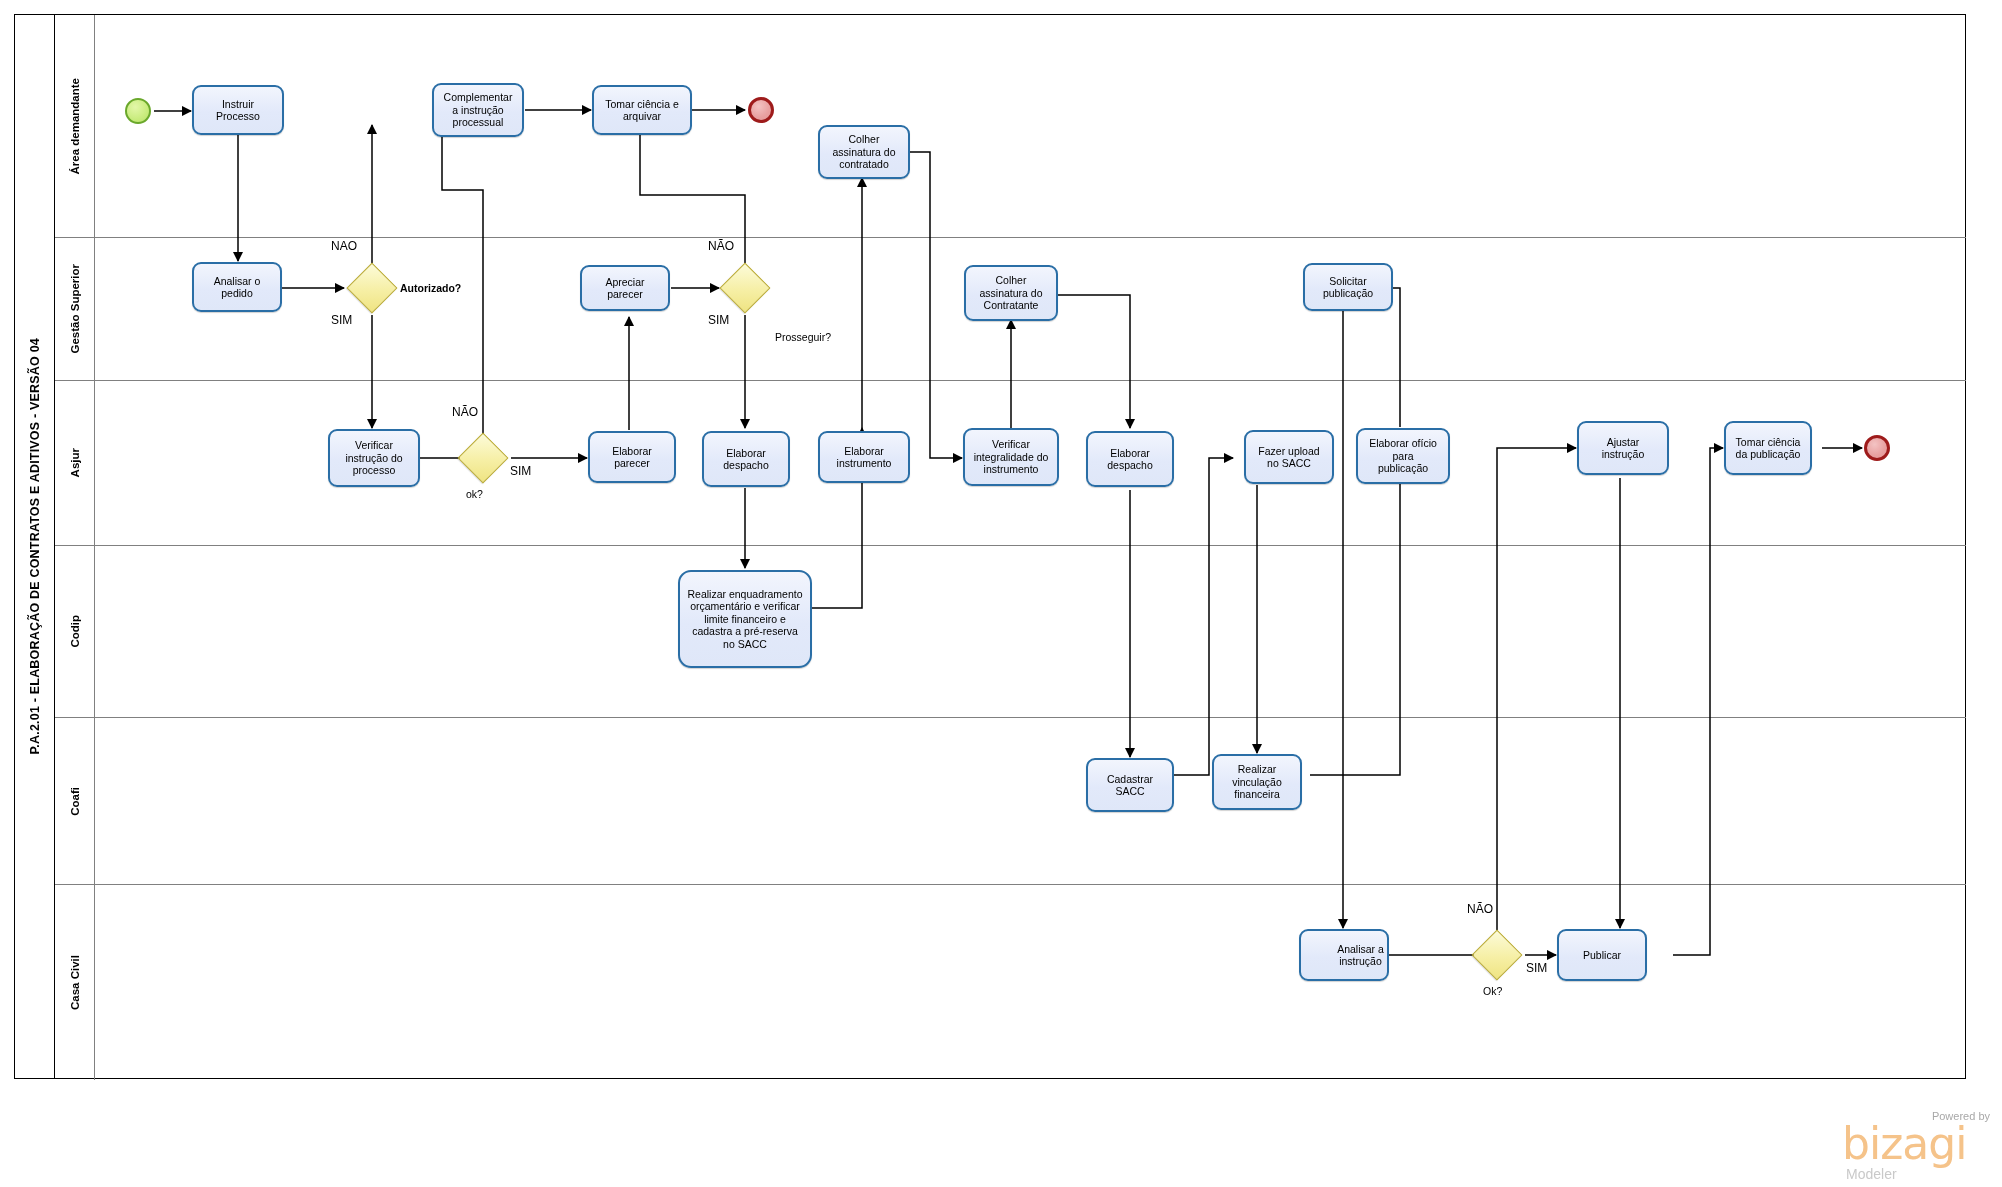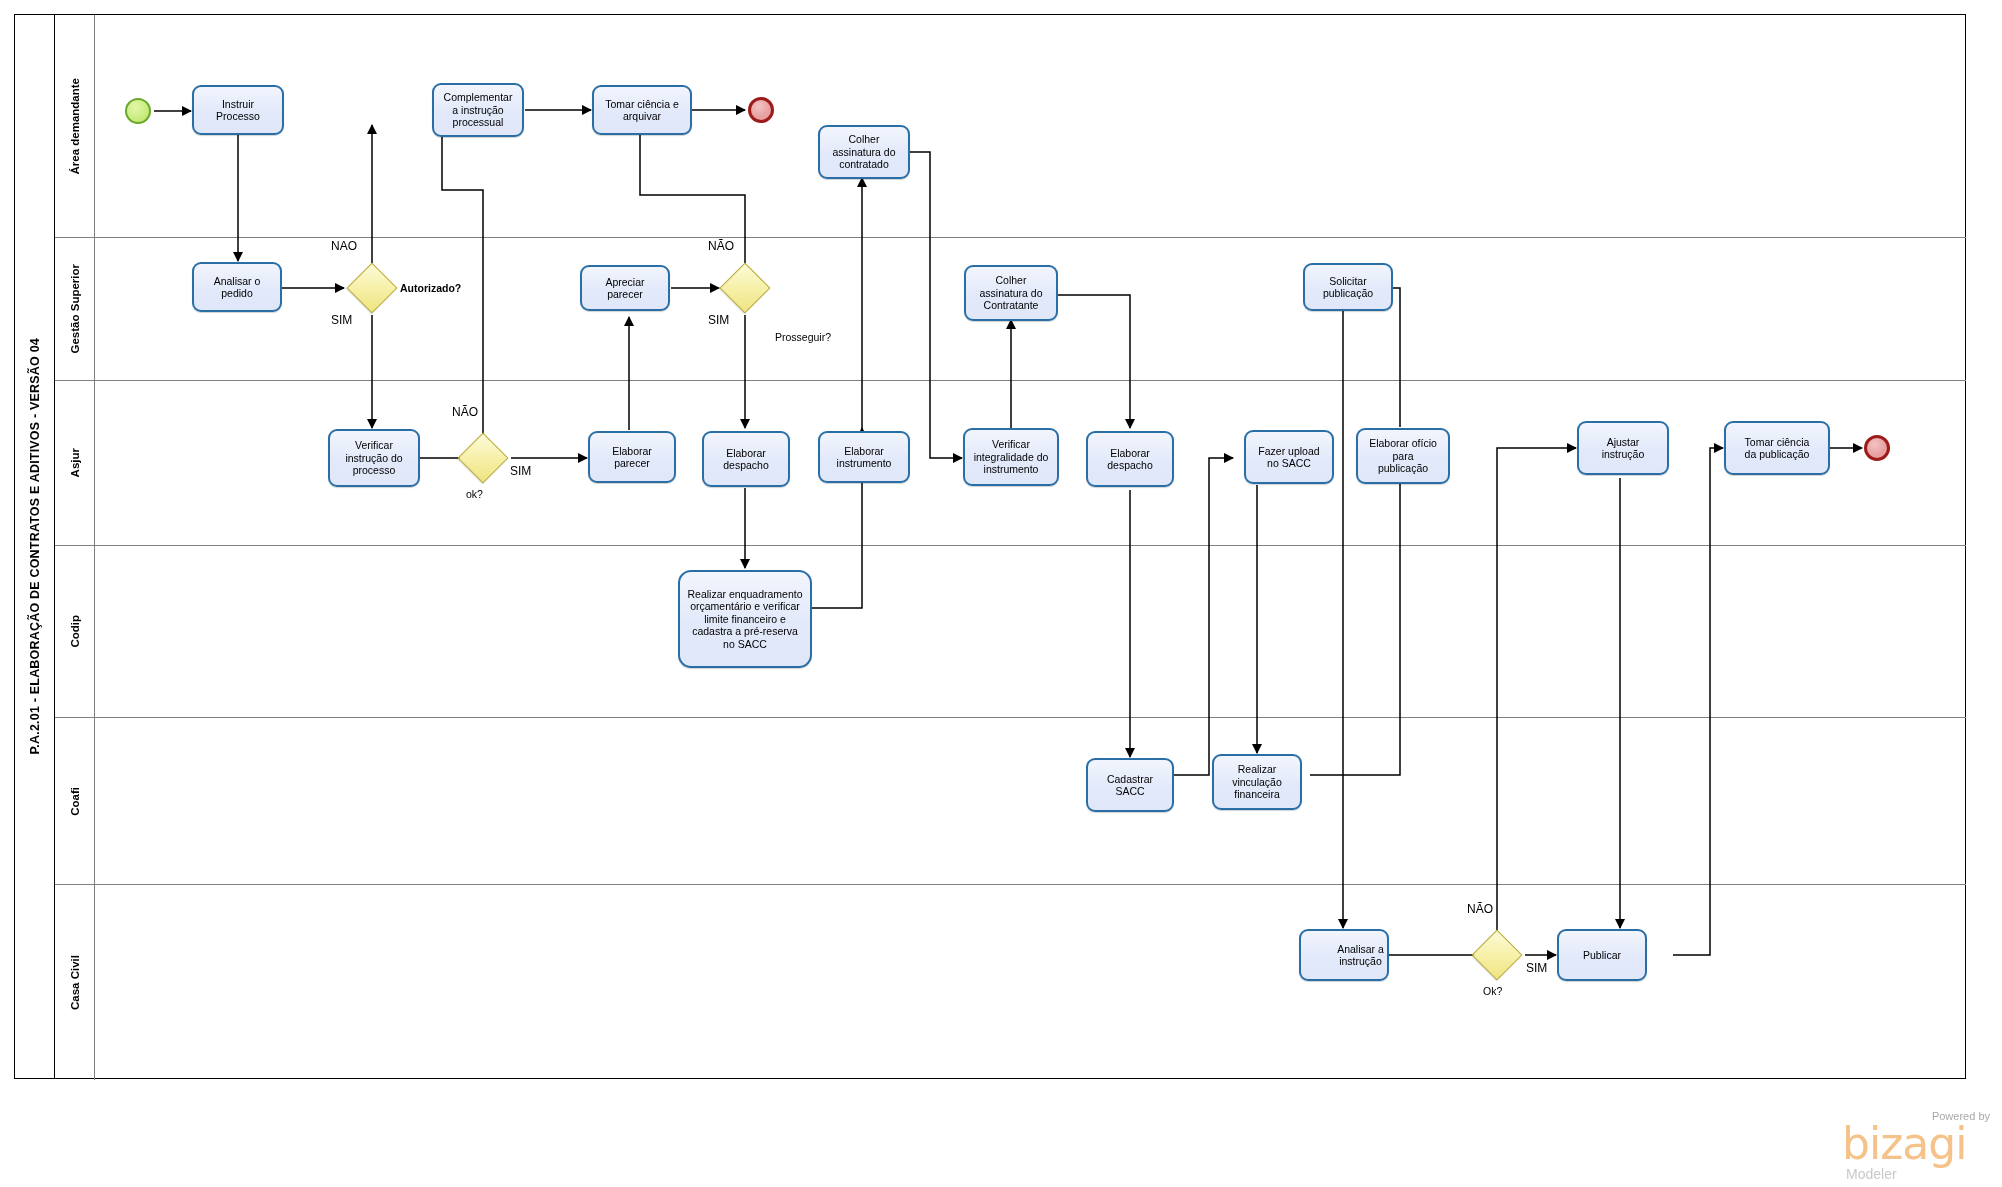--- a/index.html
+++ b/index.html
@@ -344,21 +344,21 @@
   <div class="task" style="left:1244px; top:430px; width:90px; height:54px; white-space:pre-line;">Fazer upload
 no SACC</div>
 
   <div class="task" style="left:1356px; top:428px; width:94px; height:56px; white-space:pre-line;">Elaborar ofício
 para
 publicação</div>
 
   <div class="task" style="left:1577px; top:421px; width:92px; height:54px; white-space:pre-line;">Ajustar
 instrução</div>
 
-  <div class="task" style="left:1724px; top:421px; width:106px; height:54px; white-space:pre-line;">Tomar ciência
+  <div class="task" style="left:1724px; top:421px; width:88px; height:54px; white-space:pre-line;">Tomar ciência
 da publicação</div>
 
   <div class="task" style="left:678px; top:570px; width:134px; height:98px; white-space:pre-line;border-radius:13px;">Realizar enquadramento
 orçamentário e verificar
 limite financeiro e
 cadastra a pré-reserva
 no SACC</div>
 
   <div class="task" style="left:1086px; top:758px; width:88px; height:54px; white-space:pre-line;">Cadastrar SACC</div>
 

